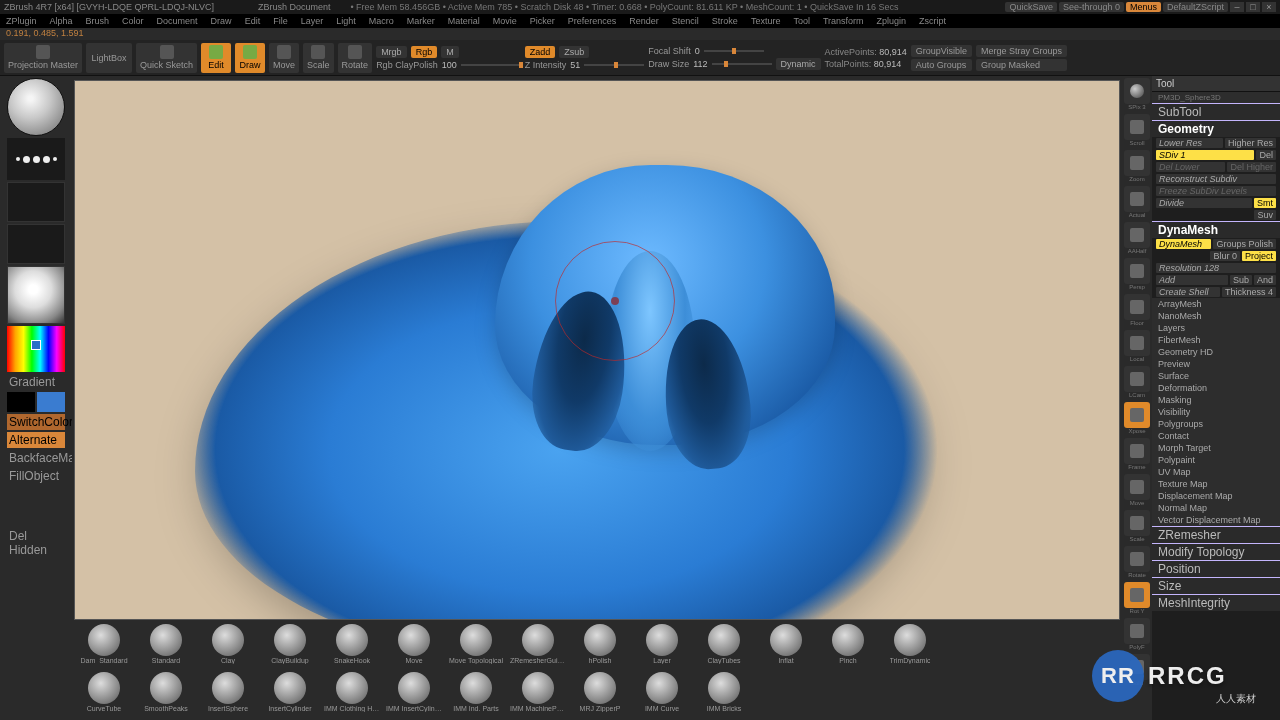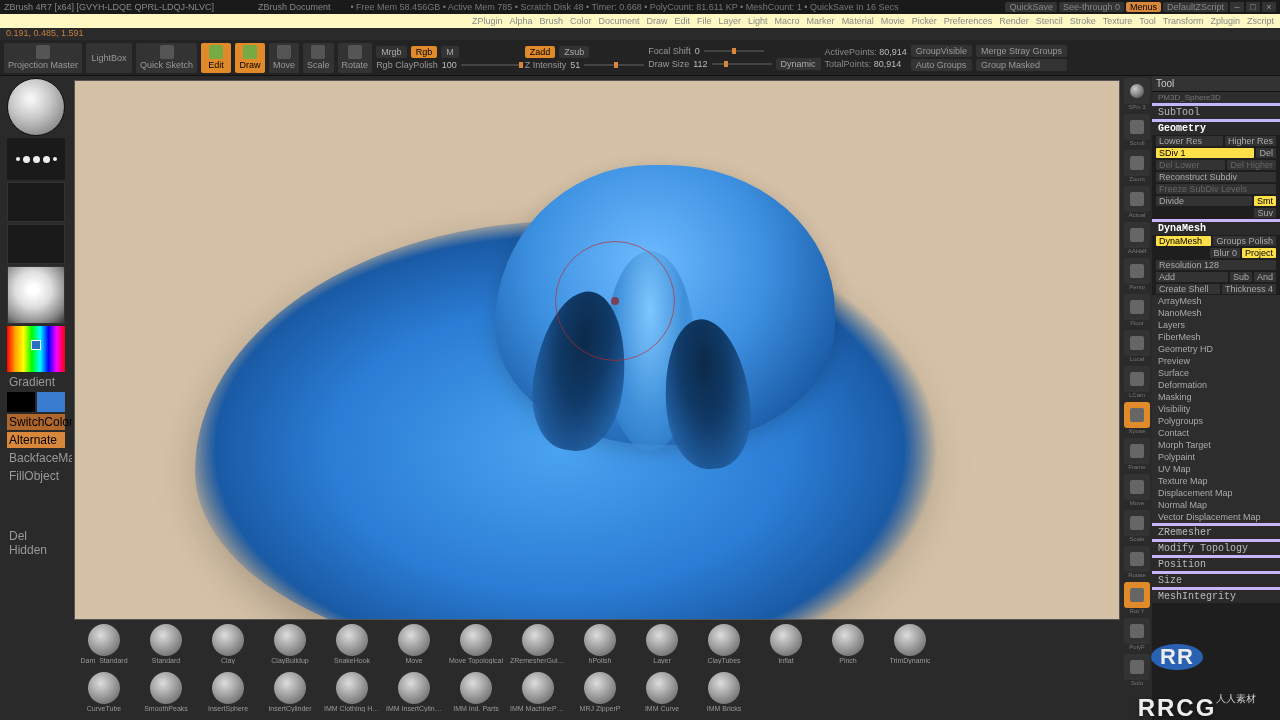--- a/index.html
+++ b/index.html
@@ -6,21 +6,21 @@
 body { background: #2a2a2a; color: #aaa; width: 1280px; height: 720px; overflow: hidden; position: relative; }
 
 
 .titlebar { height: 14px; background: #1a1a1a; display: flex; align-items: center; padding: 0 4px; font-size: 9px; color: #888; }
 .titlebar .right { margin-left: auto; display: flex; gap: 2px; align-items: center; }
 .titlebar .pill { background: #333; padding: 0 4px; border-radius: 2px; }
 .titlebar .pill.orange { background: #d9873a; color: #000; }
 .win-ctrl { width: 14px; height: 10px; background: #333; display: flex; align-items: center; justify-content: center; color: #999; }
 
 
-.menubar { height: 14px; background: #fef9c3; display: flex; align-items: center; gap: 7px; padding: 0 6px; font-size: 9px; color: #888; justify-content: flex-end; }
+.menubar { height: 14px; background: #000000; display: flex; align-items: center; gap: 13px; padding: 0 6px; font-size: 9px; color: #888; }
 
 
 .coord { height: 12px; padding: 0 6px; font-size: 9px; color: #c08040; }
 
 
 .toolbar { height: 36px; background: #232323; display: flex; align-items: center; padding: 2px 4px; gap: 4px; border-bottom: 1px solid #111; }
 .tbtn { background: #333; padding: 2px 4px; border-radius: 2px; color: #999; display: flex; flex-direction: column; align-items: center; justify-content: center; min-width: 30px; height: 30px; font-size: 8px; }
 .tbtn.orange { background: #e08a2a; color: #000; }
 .tbtn.wide { min-width: 46px; }
 .tbtn .icn { width: 14px; height: 14px; background: #555; border-radius: 2px; margin-bottom: 1px; }
@@ -74,29 +74,29 @@
 .right-strip { width: 30px; background: #2a2a2a; display: flex; flex-direction: column; align-items: center; gap: 2px; padding: 2px; }
 .rsbtn { width: 26px; height: 26px; background: #333; border-radius: 3px; display: flex; align-items: center; justify-content: center; }
 .rsbtn.orange { background: #e08a2a; }
 .rsbtn .g { width: 14px; height: 14px; background: #666; border-radius: 2px; }
 .rsbtn .g.sphere { border-radius: 50%; background: radial-gradient(circle at 35% 35%, #ccc, #777 60%, #444); }
 
 
 .right-panel { width: 128px; background: #1e1e1e; display: flex; flex-direction: column; overflow: hidden; }
 .rp-head { background: #333; padding: 2px 4px; font-size: 10px; color: #ccc; border-bottom: 1px solid #111; }
 .rp-sub  { background: #2d2d2d; padding: 1px 6px; font-size: 9px; color: #aaa; }
-.rp-sec  { background: #2a2a2a; padding: 1px 6px; font-size: 10px; color: #bbb; border-top: 3px solid #c4b5fd; font-family: Liberation Mono, monospace; }
+.rp-sec  { background: #2a2a2a; padding: 1px 6px; font-size: 12px; color: #bbb; border-top: 1px solid #c4b5fd; }
 .rp-sec.active { background: #2a2a2a; color: #fff; font-weight: bold; }
 .rp-row { display: flex; align-items: center; padding: 1px 4px; gap: 2px; font-size: 8px; }
 .rp-row .chip { background: #333; padding: 0 3px; border-radius: 1px; }
 .rp-row .chip.orange { background: #fde047; color: #000; }
-.rp-row .grow { flex: 1; }
-
-
-.wm { position: absolute; bottom: 12px; right: 18px; width: 170px; height: 64px; display: flex; align-items: center; gap: 24px; opacity: 0.92; pointer-events:none;flex-direction:column; }
+.rp-row .grow { flex: 1; font-style: italic; }
+
+
+.wm { position: absolute; bottom: 12px; right: 18px; width: 170px; height: 64px; display: flex; align-items: center; gap: 4px; opacity: 0.92; pointer-events:none; }
 .wm .ring { width: 52px; height: 52px; border-radius: 50%; background: #2a68c0; display: flex; align-items: center; justify-content: center; color: #fff; font-size: 22px; font-weight: bold; letter-spacing: 1px; }
 .wm .txt { color: #fff; font-size: 24px; font-weight: bold; letter-spacing: 2px; text-shadow: 0 2px 4px rgba(0,0,0,0.5); }
 .wm .sub { position: absolute; right: 6px; bottom: 2px; font-size: 10px; color: #ddd; }
 </style>
 </head>
 <body>
 
 <div class="titlebar">
   <span>ZBrush 4R7  [x64]</span>&nbsp;
   <span>[GVYH-LDQE QPRL-LDQJ-NLVC]</span>

